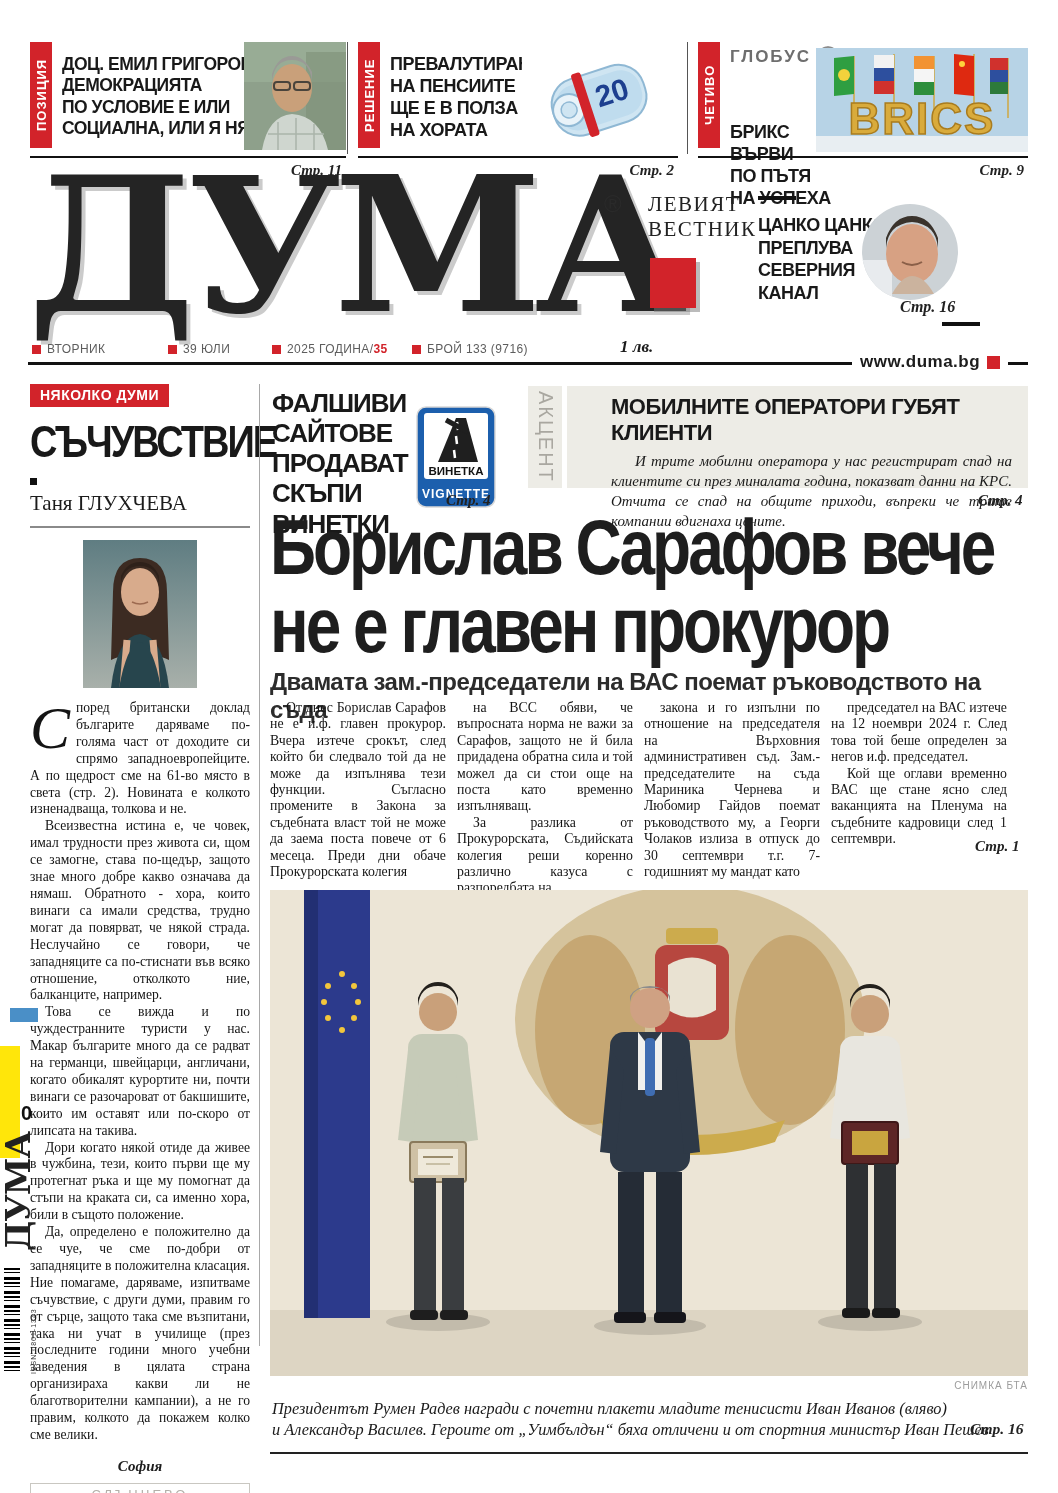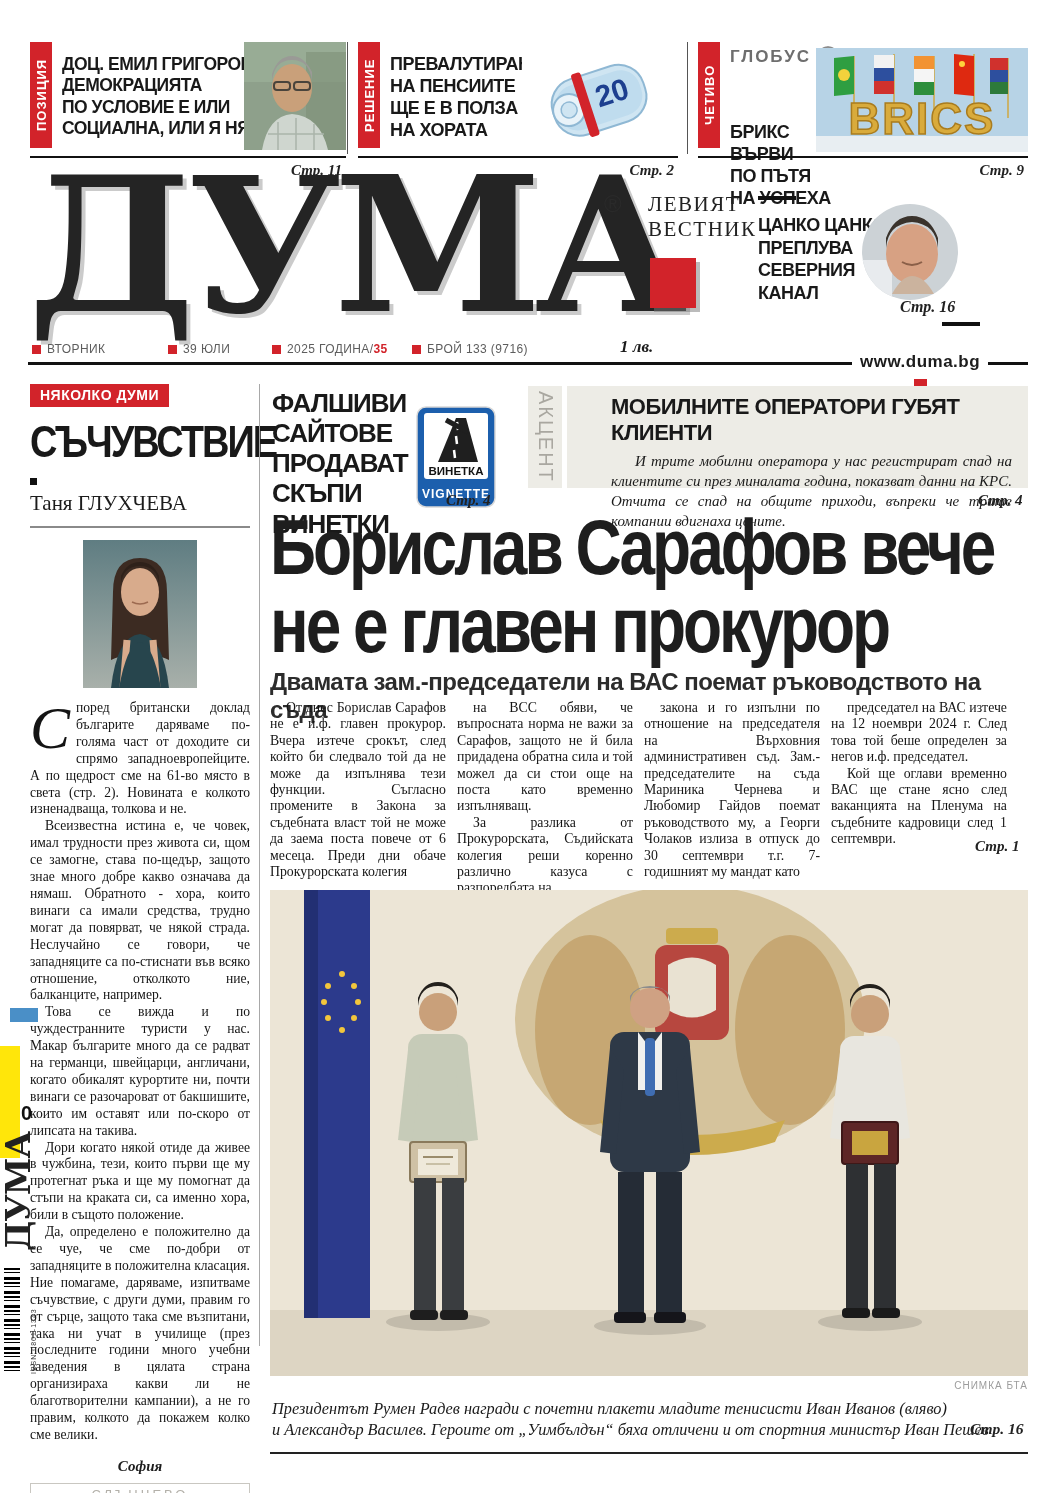--- a/index.html
+++ b/index.html
@@ -236,21 +236,21 @@
   <span class="red-sq-s"></span>
   <span><span>2025 ГОДИНА/</span><span style="color:#d2232a; font-weight:bold;">35</span></span>
 </div>
 <div class="abs dateline-item" style="left:412px; top:342px;">
   <span class="red-sq-s"></span>
   <span>БРОЙ 133 (9716)</span>
 </div>
 <div class="abs price" style="left:620px; top:337px;">1 лв.</div>
 
 <div class="abs topline" style="left:28px; top:362px; width:1000px;"></div>
-<div class="abs www" style="left:852px; top:352px;flex-direction:column;">
+<div class="abs www" style="left:852px; top:352px;">
   <span>www.duma.bg</span>
   <span class="red-sq-m"></span>
 </div>
 
 <div class="abs" style="left:30px; top:384px; width:220px;">
   <span class="kicker-badge">НЯКОЛКО ДУМИ</span>
   <div><span class="opinion-title">СЪЧУВСТВИЕ</span></div>
   <div class="sq-bullet" style="margin-top:18px;"></div>
   <div class="author">Таня ГЛУХЧЕВА</div>
   <div class="op-rule"></div>

